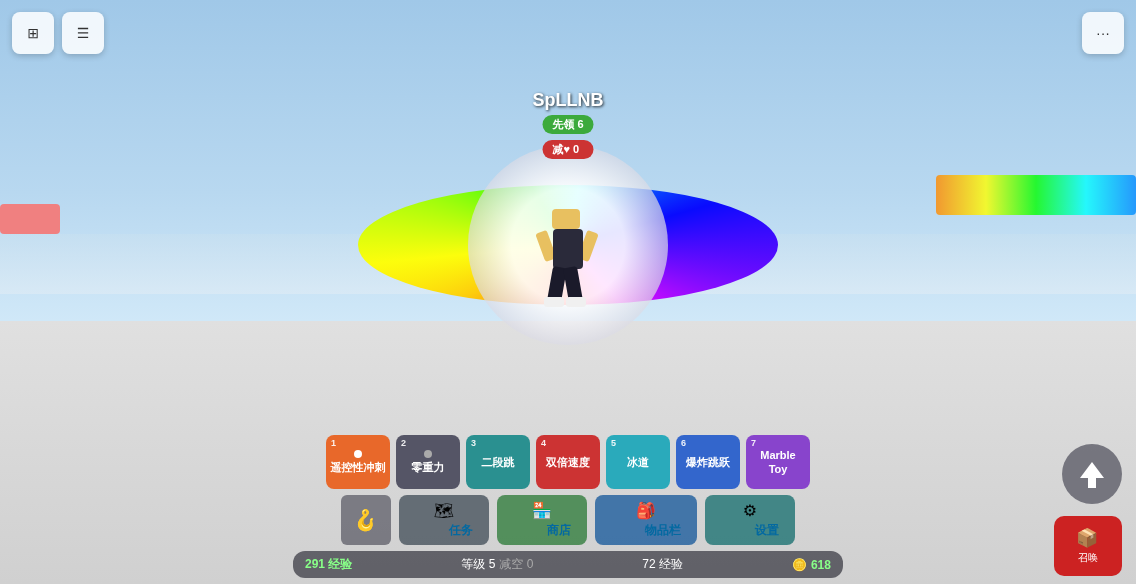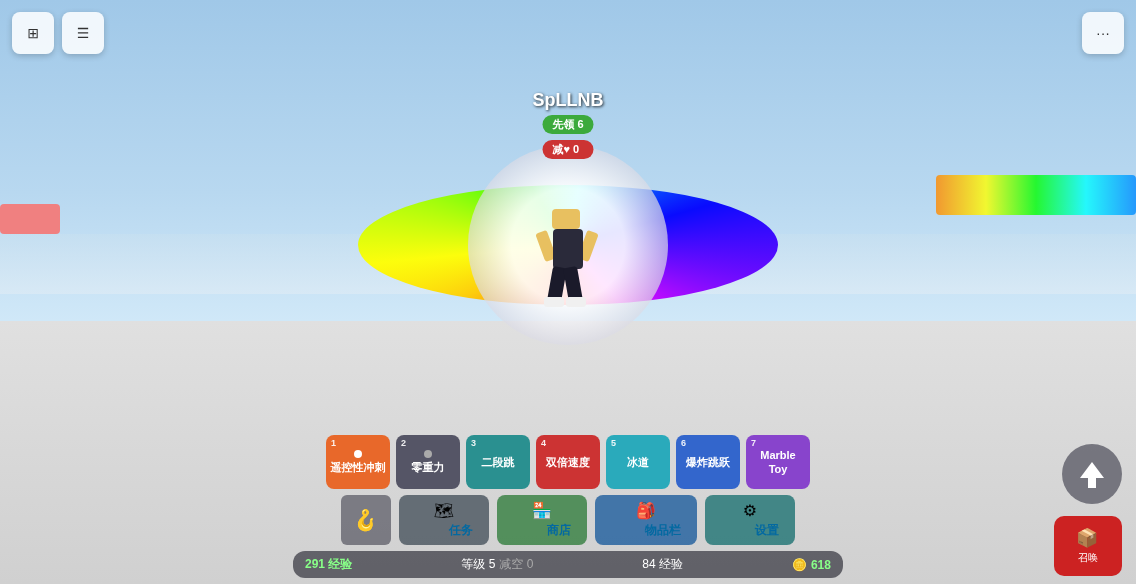--- a/index.html
+++ b/index.html
@@ -565,21 +565,21 @@
 
   <div class="status-bar">
     <div class="status-item">
       <span class="val">291 经验</span>
     </div>
     <div class="status-item">
       <span>等级 5</span>
       <span class="sub">减空 0</span>
     </div>
     <div class="status-item">
-      <span>84 经验</span>
+      <span>72 经验</span>
     </div>
     <div class="status-item">
       <span>🪙</span>
       <span class="val">618</span>
     </div>
   </div>
 </div>
 
 <div class="special-btn" style="bottom:8px; right:14px; position:absolute;">
   <div class="red-box">

